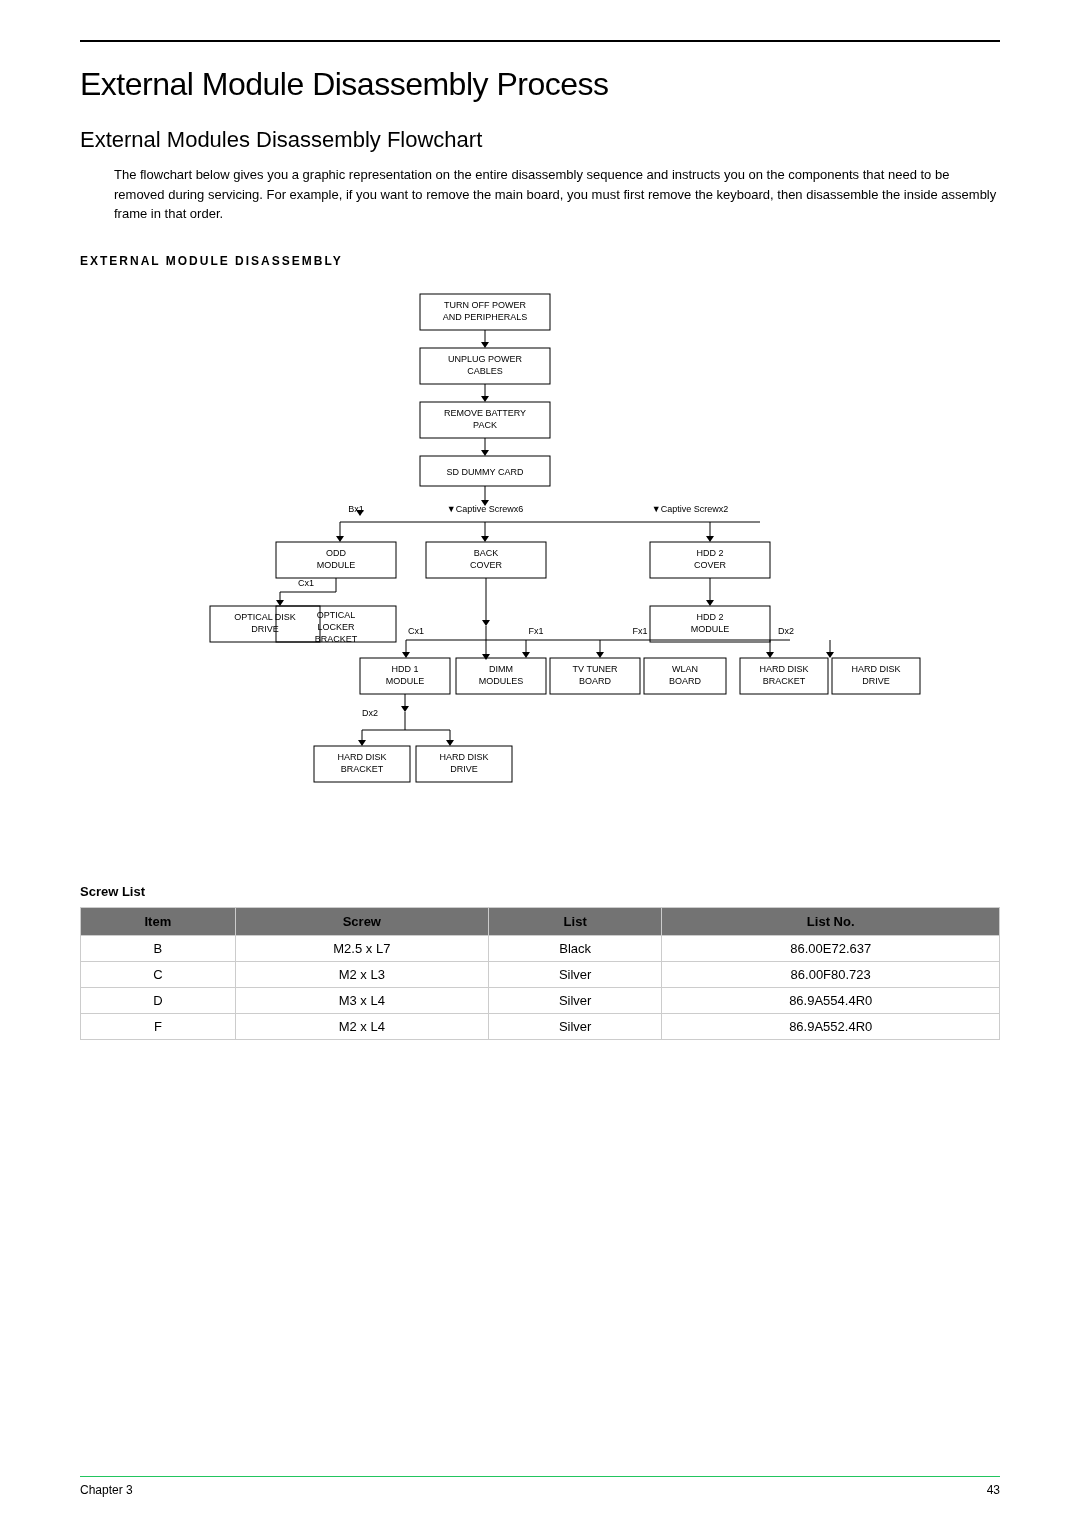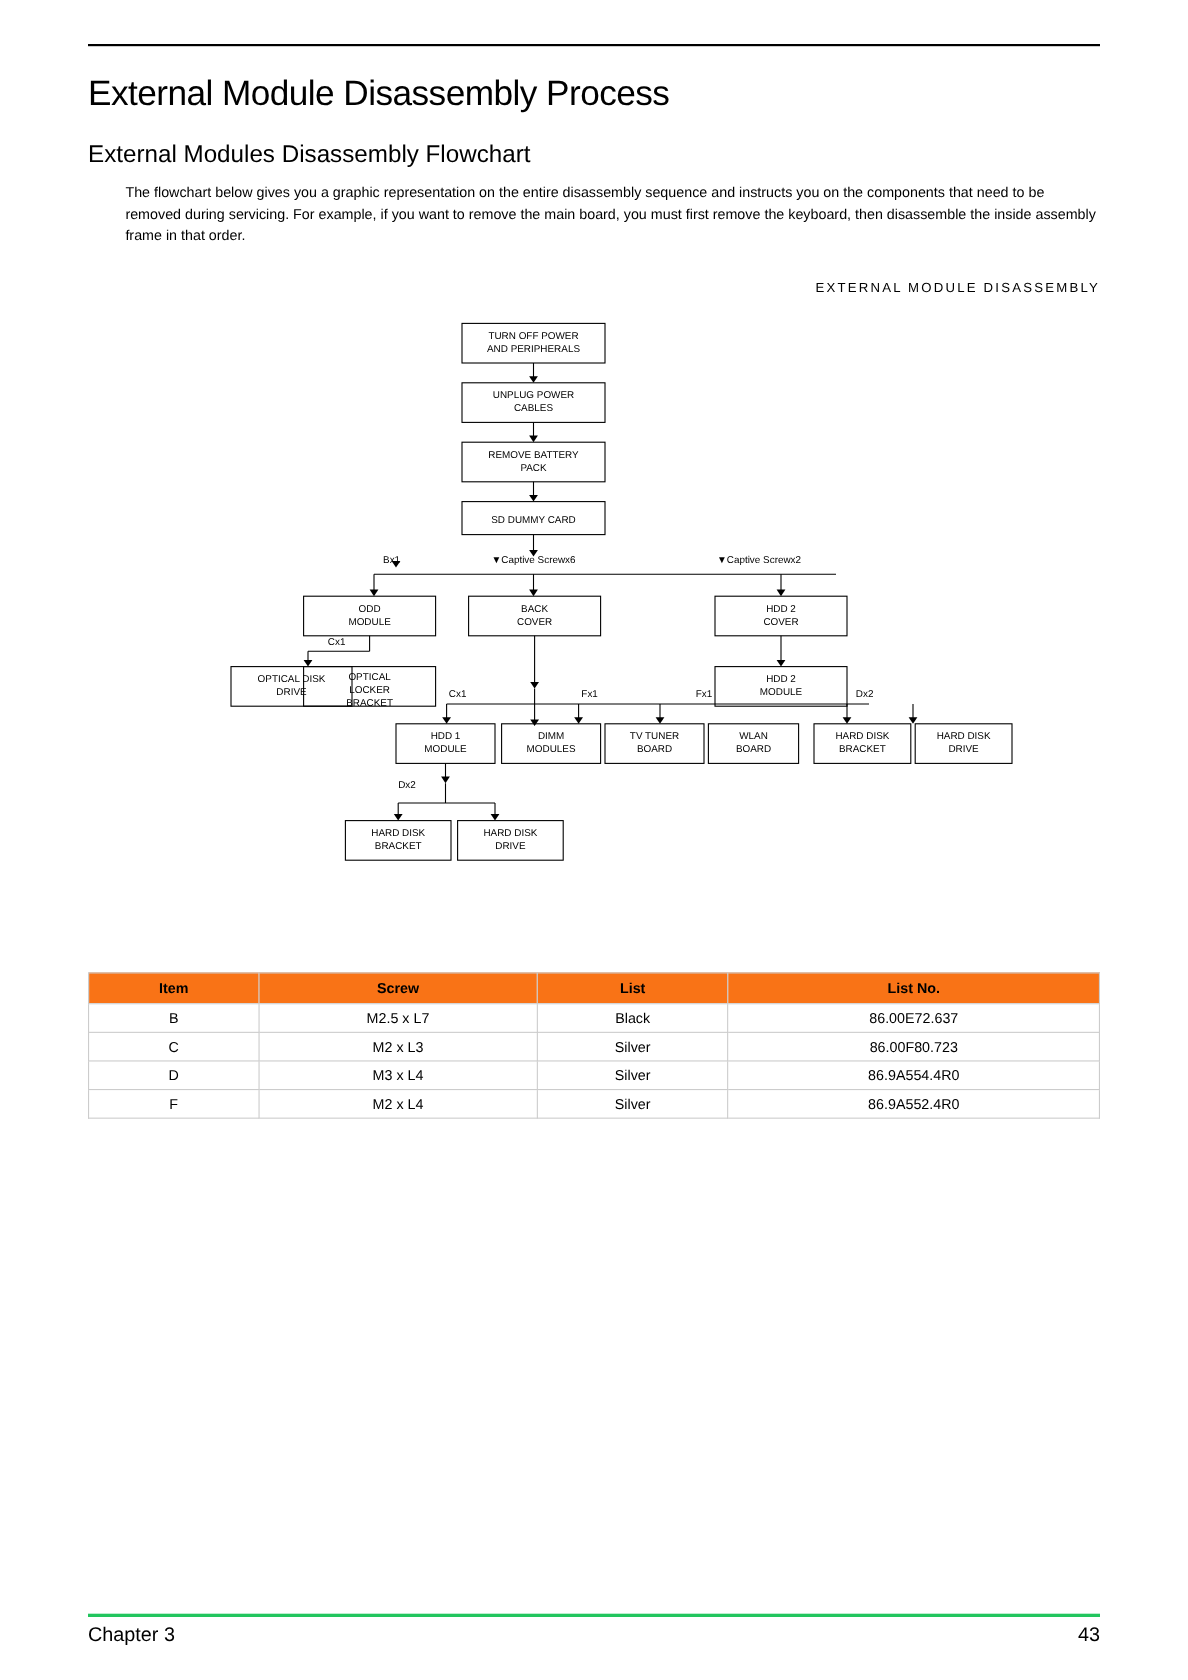--- a/index.html
+++ b/index.html
@@ -28,23 +28,23 @@
       font-weight: normal;
       margin-bottom: 12px;
     }
     .intro-text {
       font-size: 13px;
       line-height: 1.5;
       margin-bottom: 30px;
       margin-left: 34px;
     }
     .flowchart-title {
-      text-align: right;
+      text-align: left;
       font-size: 12px;
-      font-weight: normal;
+      font-weight: bold;
       letter-spacing: 2px;
       margin-bottom: 16px;
     }
     .flowchart-area {
       width: 100%;
       display: flex;
       justify-content: center;
       margin-bottom: 40px;
     }
     .flowchart-svg {
@@ -59,21 +59,21 @@
       font-size: 13px;
       font-weight: bold;
       margin-bottom: 8px;
     }
     table {
       width: 100%;
       border-collapse: collapse;
       font-size: 13px;
     }
     table thead tr th {
-      background-color: #f97316;
+      background-color: #737373;
       color: #000;
       padding: 6px 10px;
       text-align: center;
       font-weight: bold;
       border: 1px solid #ccc;
     }
     table tbody tr td {
       padding: 5px 10px;
       text-align: center;
       border: 1px solid #ccc;
@@ -81,22 +81,22 @@
     table tbody tr:nth-child(odd) { background: #fff; }
     table tbody tr:nth-child(even) { background: #fff; }
 
     .footer {
       position: absolute;
       bottom: 30px;
       left: 80px;
       right: 80px;
       display: flex;
       justify-content: space-between;
-      font-size: 18px;
-      border-top: 3px solid #22c55e;
+      font-size: 12px;
+      border-top: 1px solid #22c55e;
       padding-top: 6px;
     }
   </style>
 </head>
 <body>
 
 <div class="top-rule"></div>
 
 <h1 class="page-title">External Module Disassembly Process</h1>
 
@@ -253,20 +253,21 @@
     <text x="252" y="488" text-anchor="middle" font-size="9">BRACKET</text>
 
     <rect x="306" y="462" width="96" height="36" fill="none" stroke="#000" stroke-width="1"></rect>
     <text x="354" y="476" text-anchor="middle" font-size="9">HARD DISK</text>
     <text x="354" y="488" text-anchor="middle" font-size="9">DRIVE</text>
 
   </svg>
 </div>
 
 <div class="screw-list-section">
+  <div class="screw-list-title">Screw List</div>
   <table>
     <thead>
       <tr>
         <th>Item</th>
         <th>Screw</th>
         <th>List</th>
         <th>List No.</th>
       </tr>
     </thead>
     <tbody id="screw-table-body">

